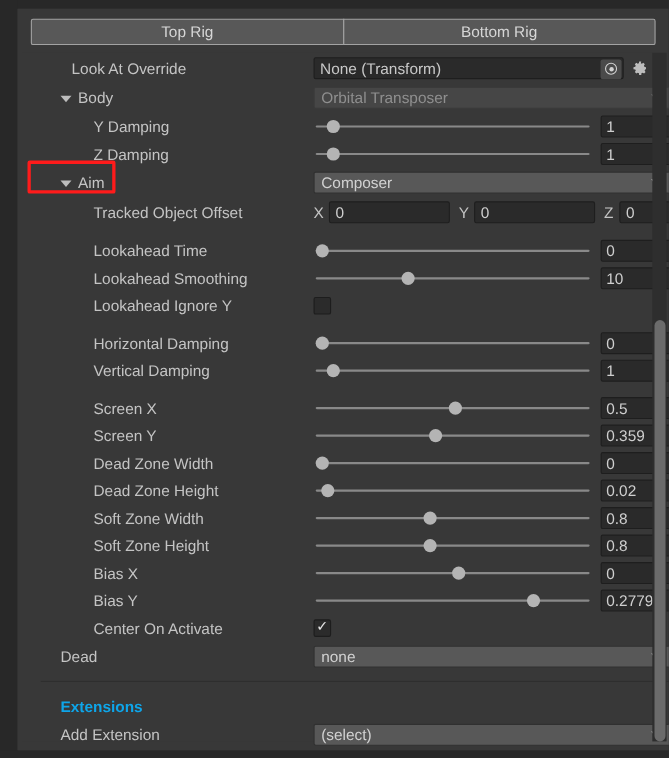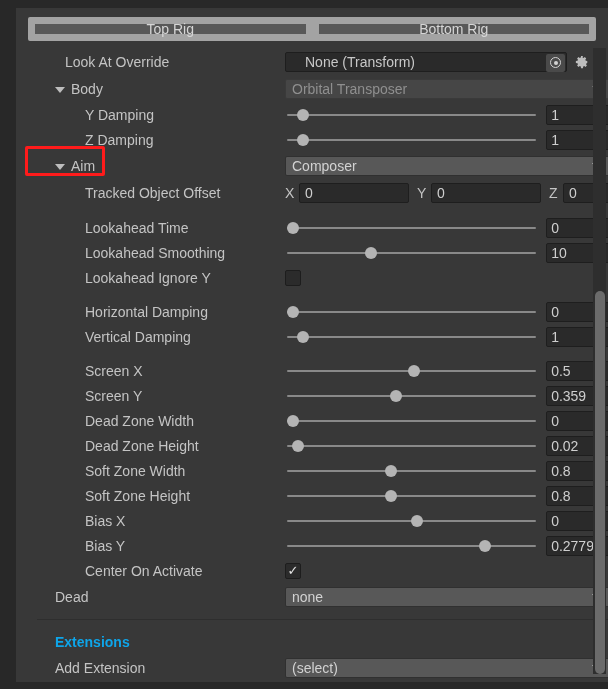--- a/index.html
+++ b/index.html
@@ -37,21 +37,21 @@
   
   .tabbar {
     position: absolute; left: 12px; top: 9px;
     width: 568px; height: 24px;
     display: flex;
   }
   .tab {
     flex: 1 1 0;
     height: 24px;
     background: #585858;
-    border: 7px solid #a3a3a3;
+    border: 1px solid #a3a3a3;
     color: #d6d6d6;
     font-size: 14px;
     display: flex; align-items: center; justify-content: center;
     cursor: pointer;
     margin-left: -1px;
   }
   .tab:first-child { margin-left: 0; border-radius: 2px 0 0 2px; }
   .tab:last-child  { border-radius: 0 2px 2px 0; }
   .tab.active {
     background: #4a6a8c;
@@ -112,21 +112,21 @@
     display: flex; align-items: center;
   }
 
   
   .objfield {
     width: 282px; height: 20px;
     background: #2a2a2a;
     border: 1px solid #1e1e1e;
     border-radius: 2px;
     display: flex; align-items: center;
-    padding-left: 19px;
+    padding-left: 5px;
     color: #c8c8c8;
     font-size: 14px;
     cursor: pointer;
     position: relative;
   }
   .objpick {
     position: absolute; right: 1px; top: 1px;
     width: 19px; height: 18px;
     background: #4a4a4a;
     border-radius: 2px;

